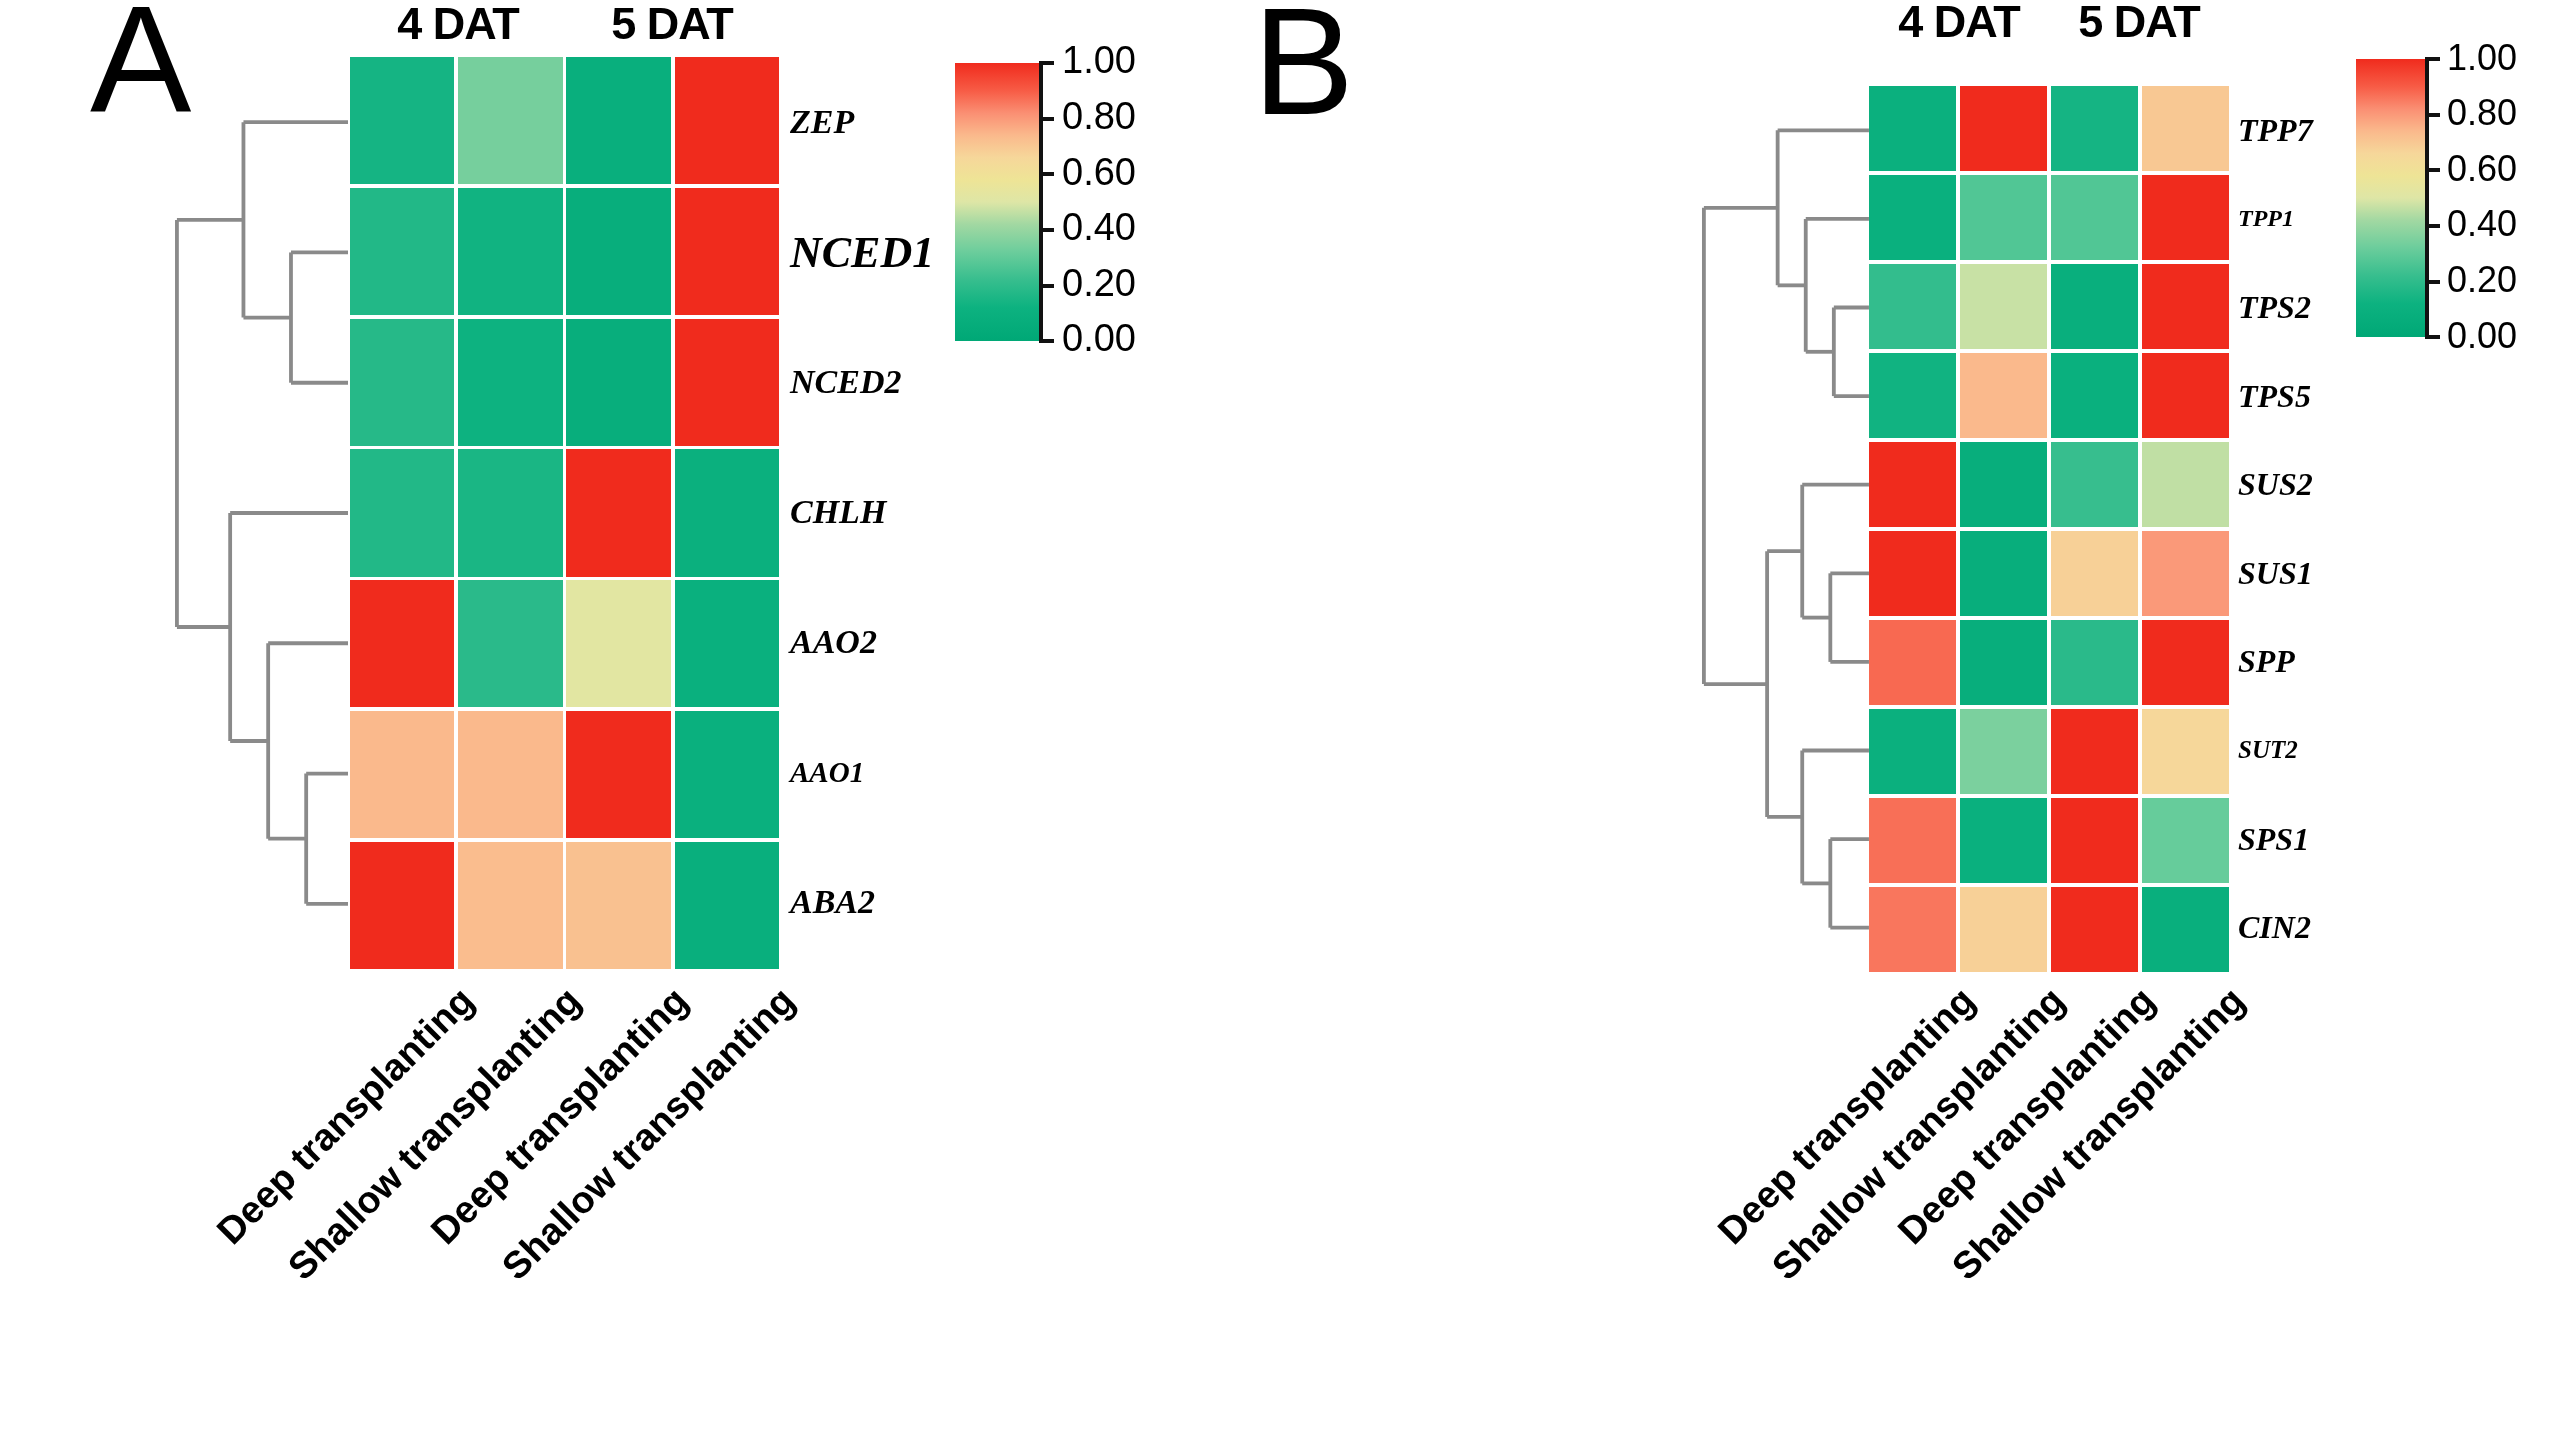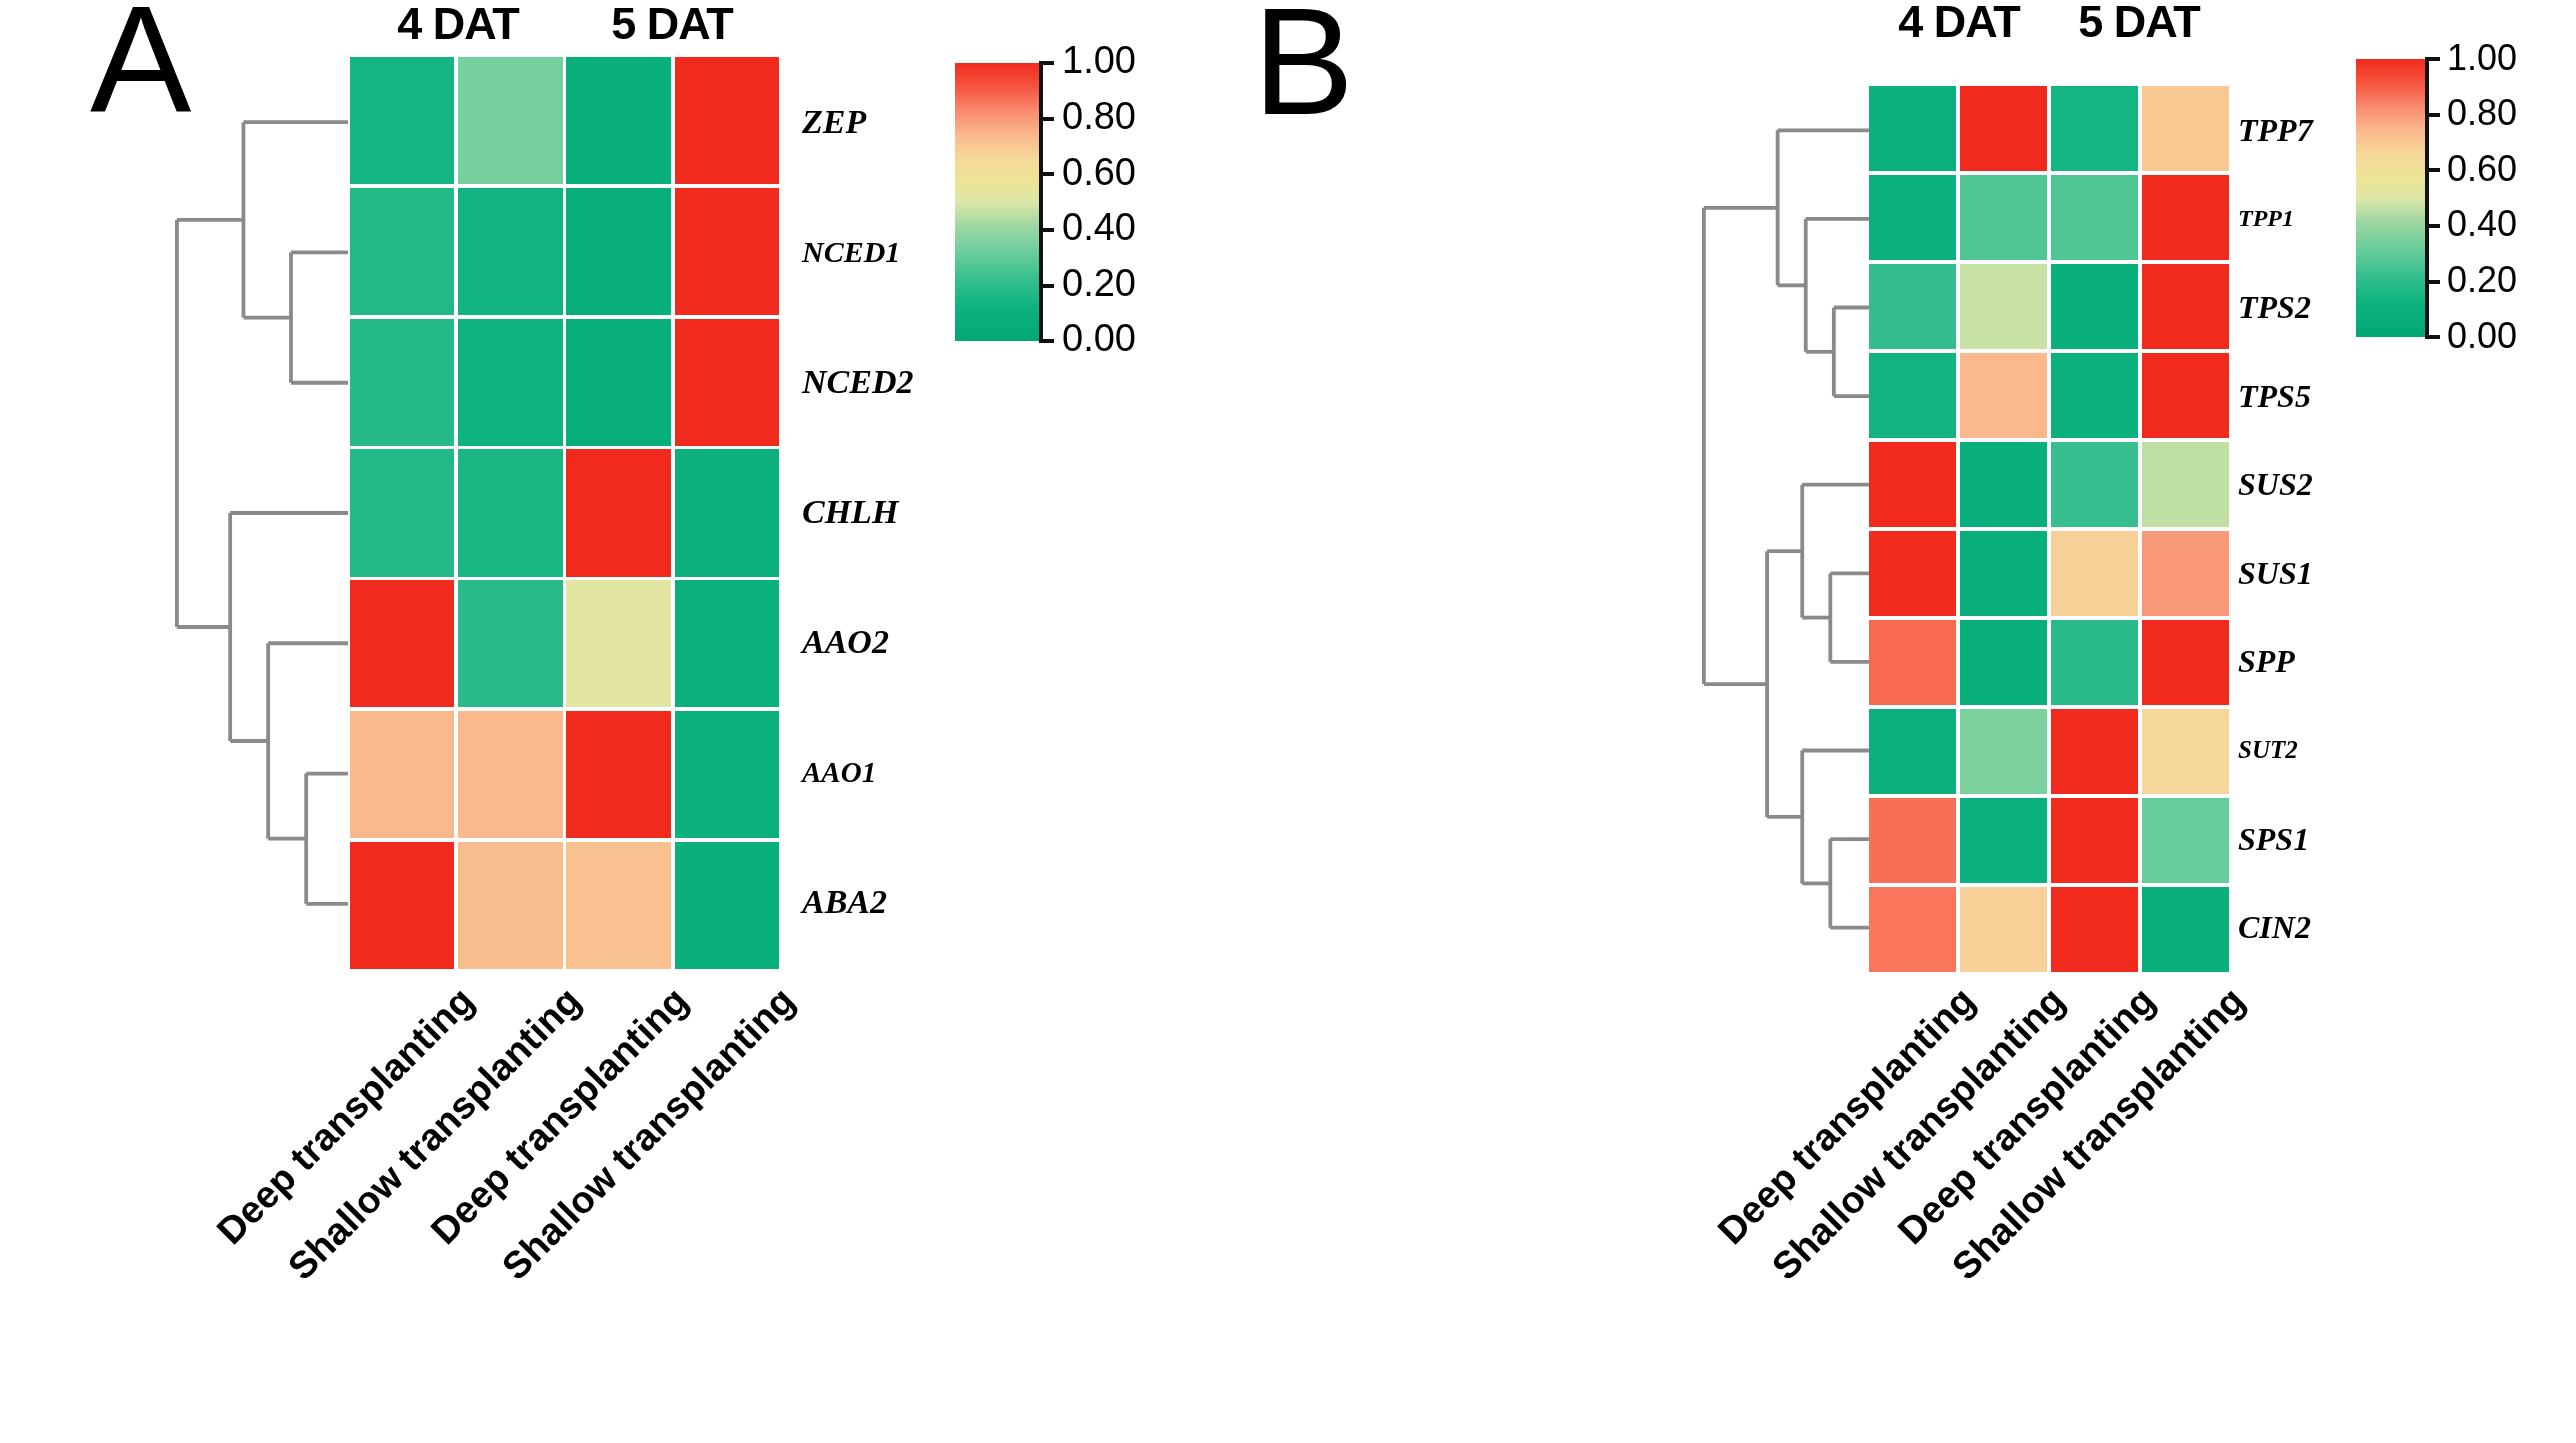--- a/index.html
+++ b/index.html
@@ -101,23 +101,23 @@
       <div class="hm-cell" style="background: rgb(10, 176, 126);"></div>
       <div class="hm-cell" style="background: rgb(250, 185, 140);"></div>
       <div class="hm-cell" style="background: rgb(250, 185, 140);"></div>
       <div class="hm-cell" style="background: rgb(240, 43, 29);"></div>
       <div class="hm-cell" style="background: rgb(10, 176, 126);"></div>
       <div class="hm-cell" style="background: rgb(240, 43, 29);"></div>
       <div class="hm-cell" style="background: rgb(250, 189, 142);"></div>
       <div class="hm-cell" style="background: rgb(249, 193, 144);"></div>
       <div class="hm-cell" style="background: rgb(9, 175, 125);"></div>
     </div>
-    <div class="gene-labels" style="left: 790px; top: 57px; height: 912px; margin-left: 12px;">
+    <div class="gene-labels" style="left: 790px; top: 57px; height: 912px;">
       <div class="gene-label" style="height: 130px; font-size: 34px;">ZEP</div>
-      <div class="gene-label" style="height: 130px; font-size: 30px; font-family: Liberation Serif, serif;">NCED1</div>
+      <div class="gene-label" style="height: 130px; font-size: 44px; font-family: Liberation Serif, serif;">NCED1</div>
       <div class="gene-label" style="height: 130px; font-size: 34px;">NCED2</div>
       <div class="gene-label" style="height: 130px; font-size: 34px;">CHLH</div>
       <div class="gene-label" style="height: 130px; font-size: 34px;">AAO2</div>
       <div class="gene-label" style="height: 130px; font-size: 29px;">AAO1</div>
       <div class="gene-label" style="height: 130px; font-size: 34px;">ABA2</div>
     </div>
     <div class="xlabels">
       <div class="xlabel" style="font-size: 38px; left: 452px; top: 979px; right: auto; transform: translateX(-100%) rotate(-45deg); transform-origin: 100% 0%;">Deep transplanting</div>
       <div class="xlabel" style="font-size: 38px; left: 559px; top: 979px; right: auto; transform: translateX(-100%) rotate(-45deg); transform-origin: 100% 0%;">Shallow transplanting</div>
       <div class="xlabel" style="font-size: 38px; left: 666px; top: 979px; right: auto; transform: translateX(-100%) rotate(-45deg); transform-origin: 100% 0%;">Deep transplanting</div>

